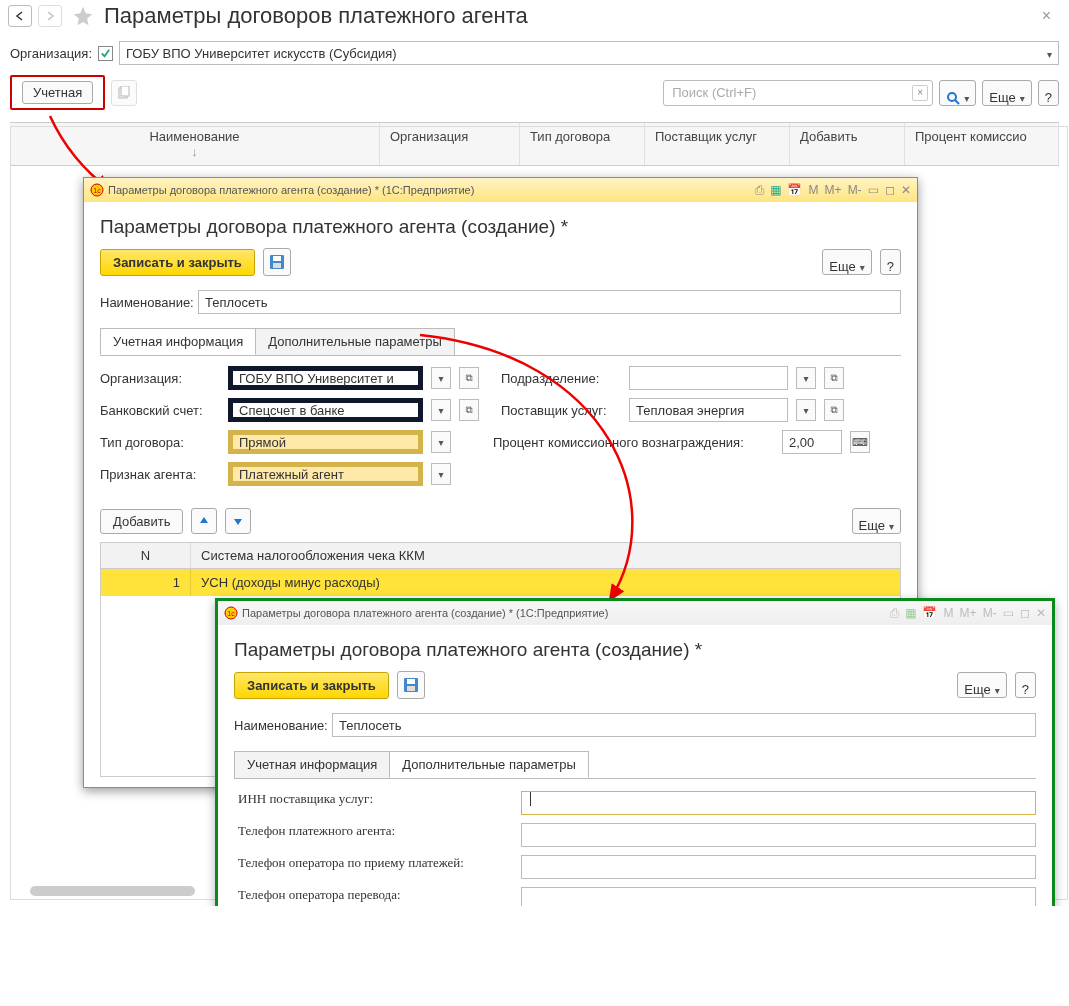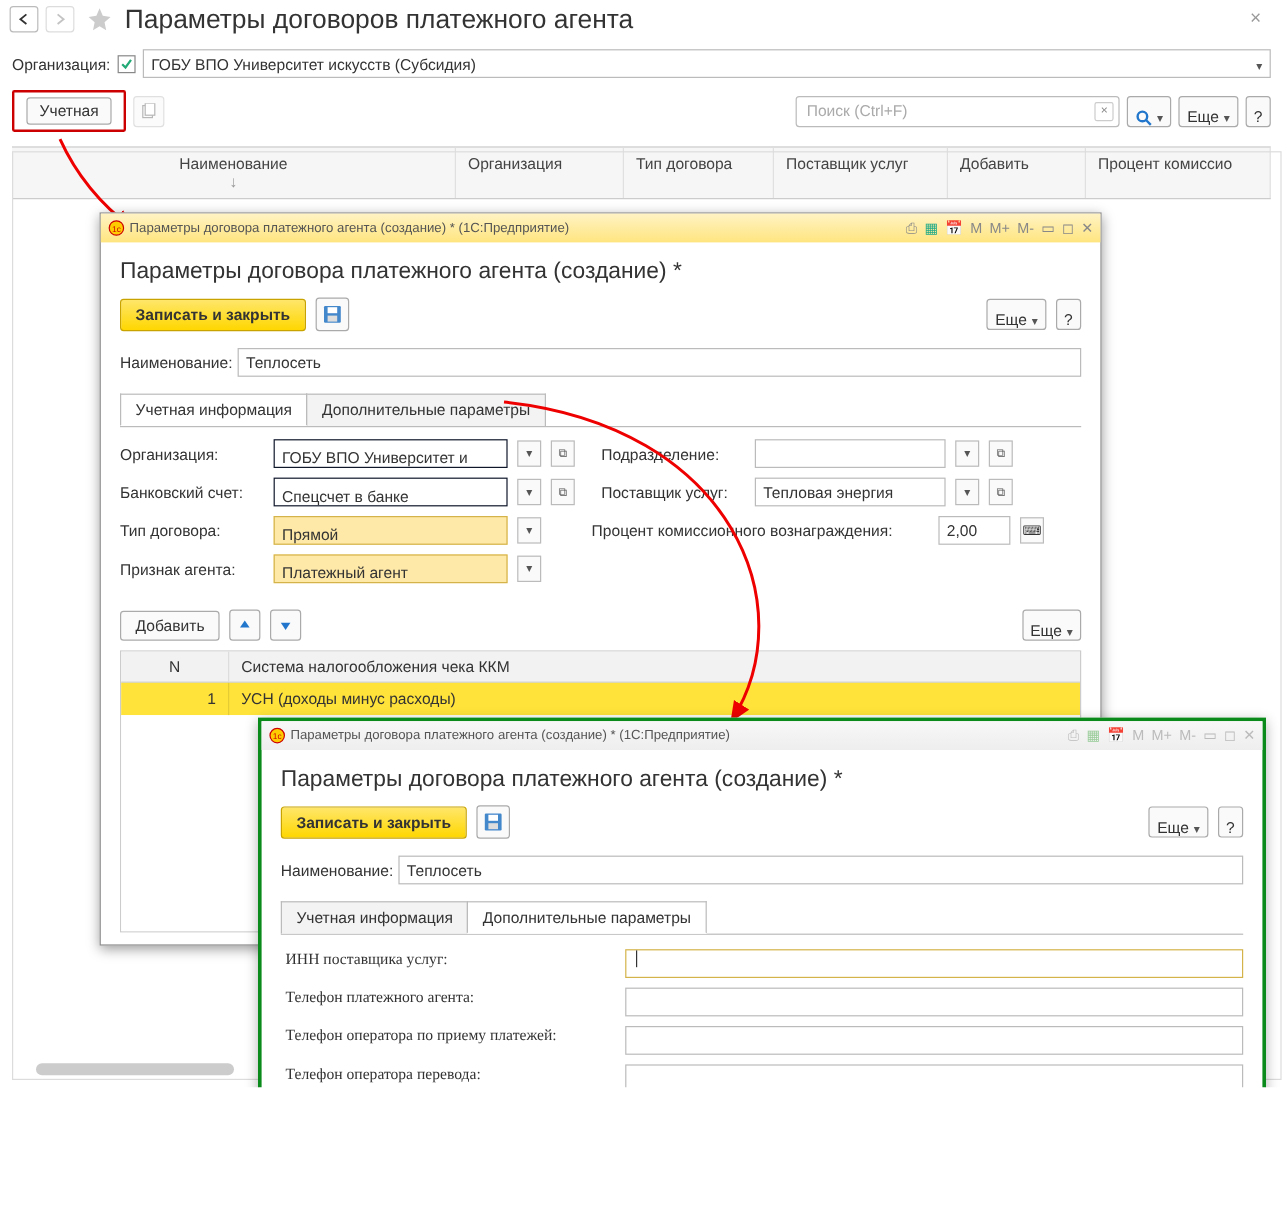--- a/index.html
+++ b/index.html
@@ -40,21 +40,21 @@
   .save-icon-btn { width:28px; height:28px; border:1px solid #aaa; border-radius:3px; background:#fafafa; display:flex; align-items:center; justify-content:center; cursor:pointer;}
   .dlg-row { display:flex; align-items:center; padding:4px 16px; gap:8px;}
   .fld-label { width: 90px; color:#333; }
   .text-input { flex:1; height:24px; border:1px solid #bbb; padding:0 6px; display:flex; align-items:center; background:#fff;}
   .tabs { display:flex; margin:10px 16px 0 16px; border-bottom:1px solid #bbb;}
   .tab { padding:5px 12px; border:1px solid #bbb; border-bottom:none; background:#f3f3f3; margin-right:-1px; cursor:pointer; font-size:13px; position:relative;}
   .tab.active { background:#fff; z-index:1; border-bottom:1px solid #fff; }
   .form-grid { padding:10px 16px; }
   .form-row { display:flex; align-items:center; margin-bottom:8px; gap:8px;}
   .col1-label { width:120px; }
-  .col2-input { width:195px; border:1px solid #0f172a; height:24px; display:flex; align-items:flex-end; padding:0 6px; background:#fff;}
+  .col2-input { width:195px; border:5px solid #0f172a; height:24px; display:flex; align-items:center; padding:0 6px; background:#fff;}
   .col2-input.yellow { background:#ffe9a8; border-color:#d4b34a;}
   .dd-btn { width:20px; height:22px; border:1px solid #bbb; display:flex; align-items:center; justify-content:center; background:#fafafa; cursor:pointer; font-size:10px;}
   .col3-label { width:260px; margin-left:14px; color:#333;}
   .col4-input { width:159px; border:1px solid #bbb; height:24px; display:flex; align-items:center; padding:0 6px; background:#fff;}
   .num-input { width:60px; text-align:center;margin-left:21px;}
   .subtoolbar { display:flex; align-items:center; gap:8px; padding:4px 16px;}
   .add-btn { border:1px solid #aaa; background:#fafafa; border-radius:3px; padding:4px 12px; cursor:pointer;}
   .arrow-btn { width:26px; height:26px; border:1px solid #aaa; background:#fafafa; border-radius:3px; display:flex; align-items:center; justify-content:center; cursor:pointer;}
   .inner-table { margin:4px 16px 10px 16px; border:1px solid #ccc;}
   .inner-th { display:flex; background:#f2f2f2; border-bottom:1px solid #ccc;}

